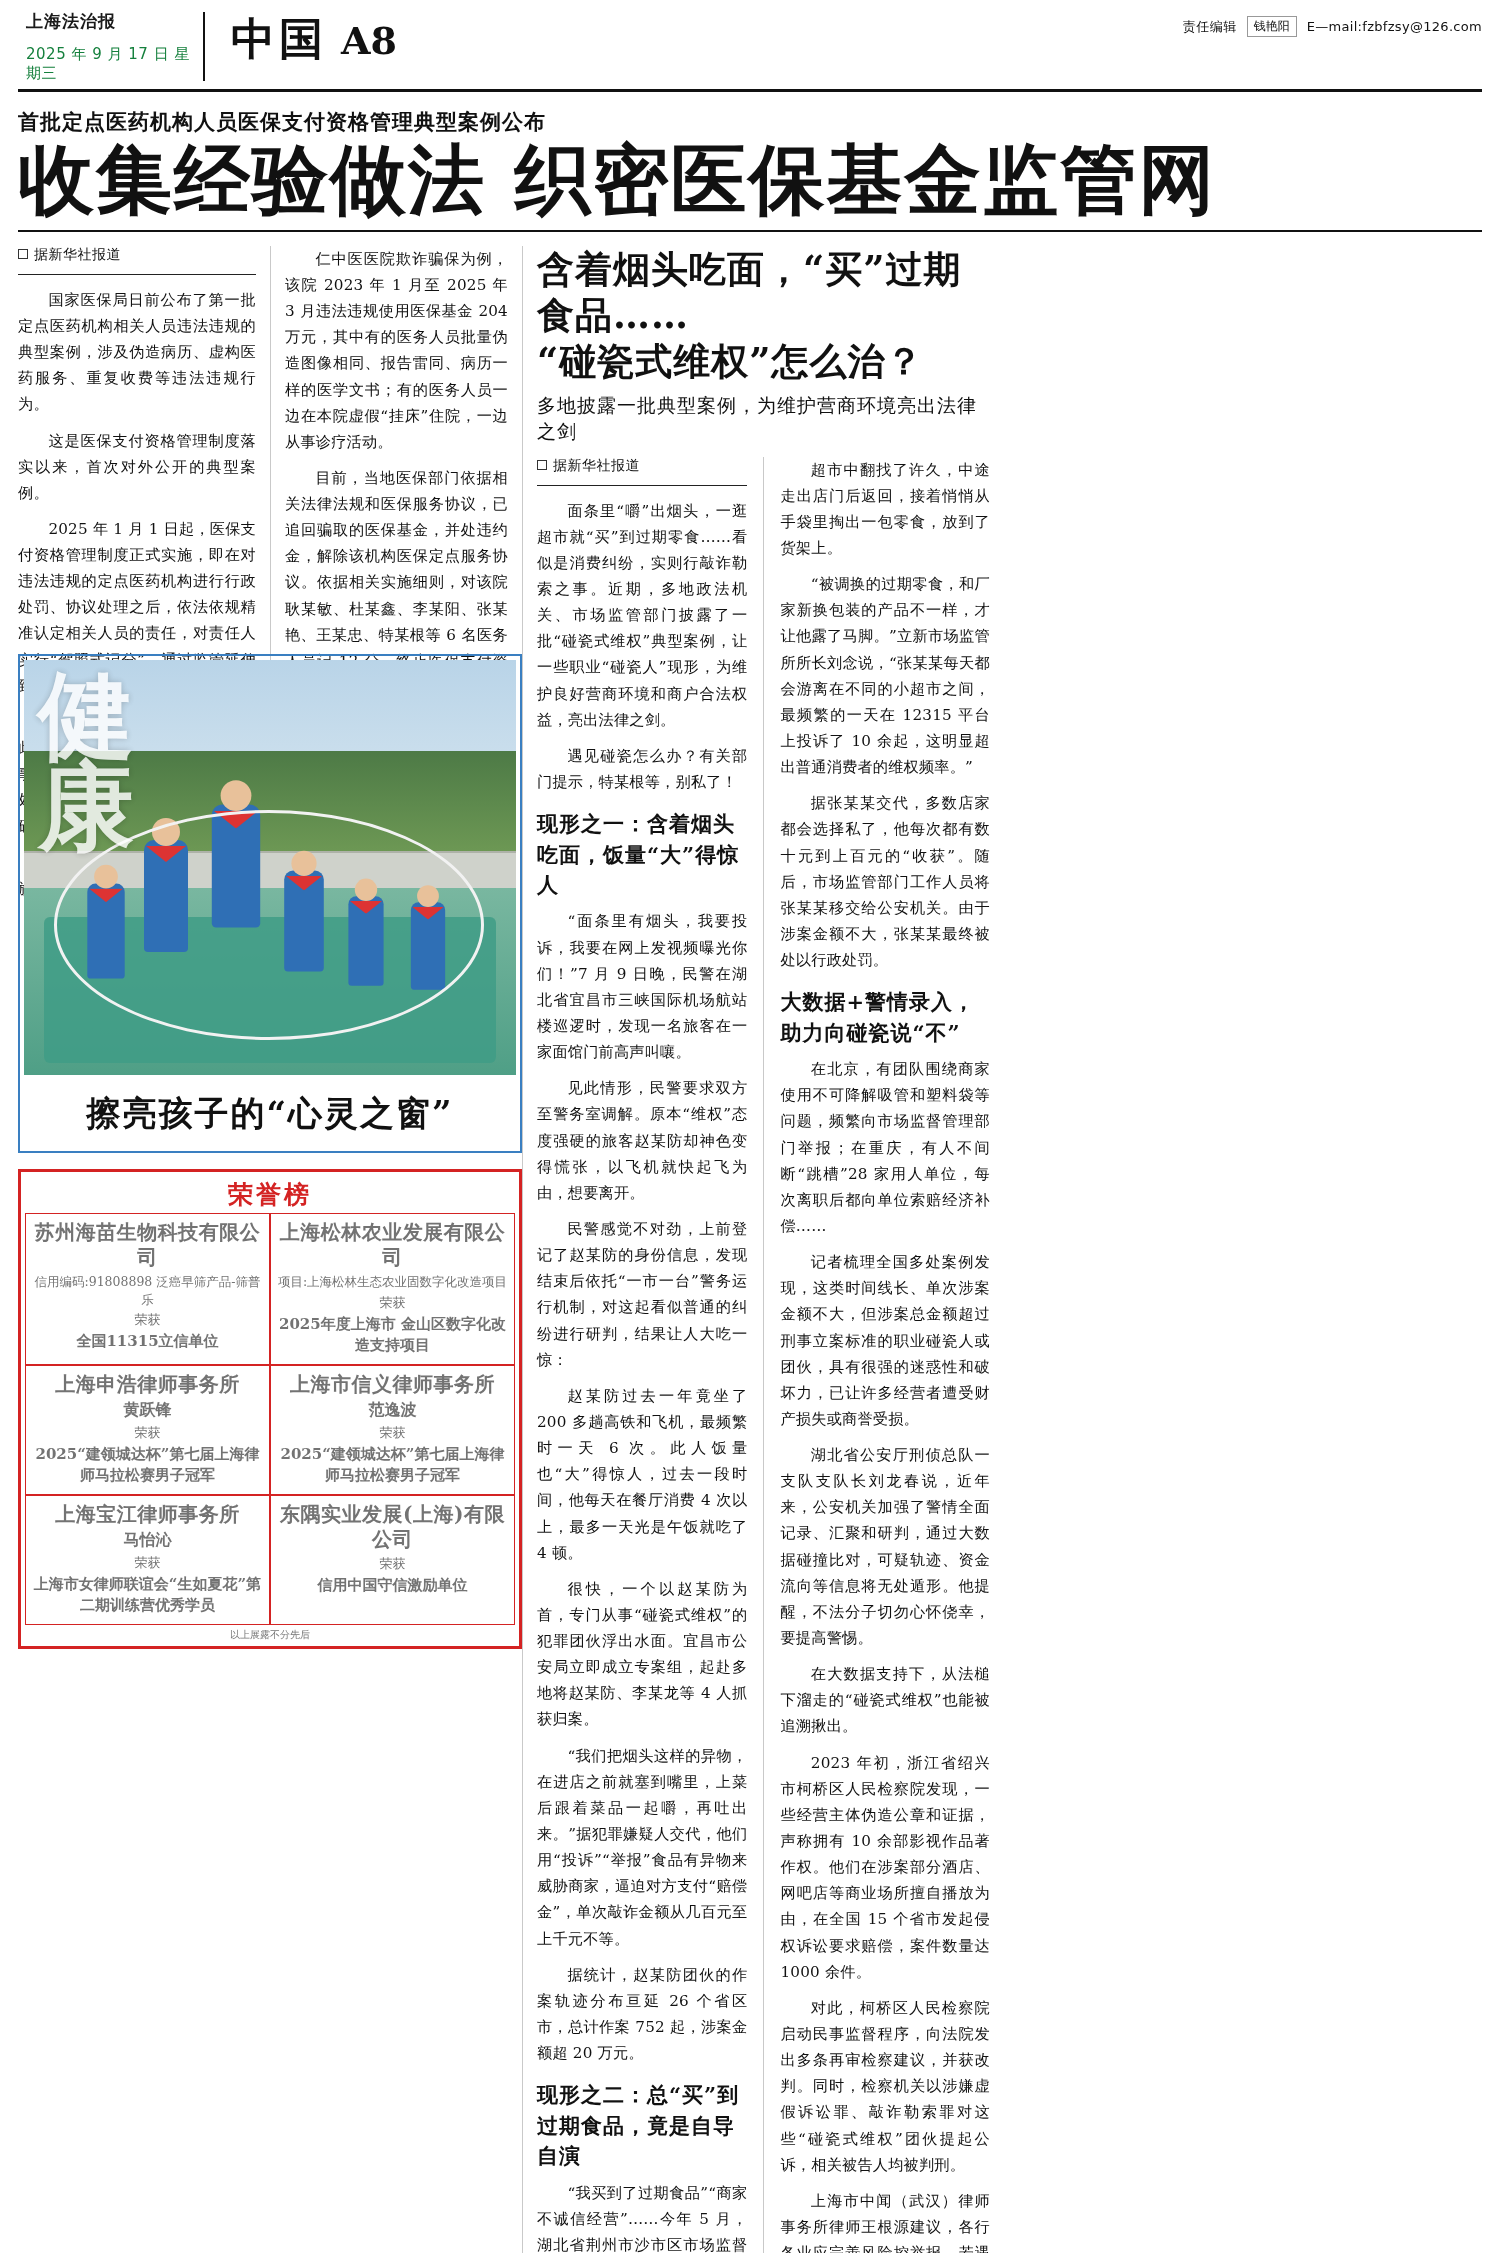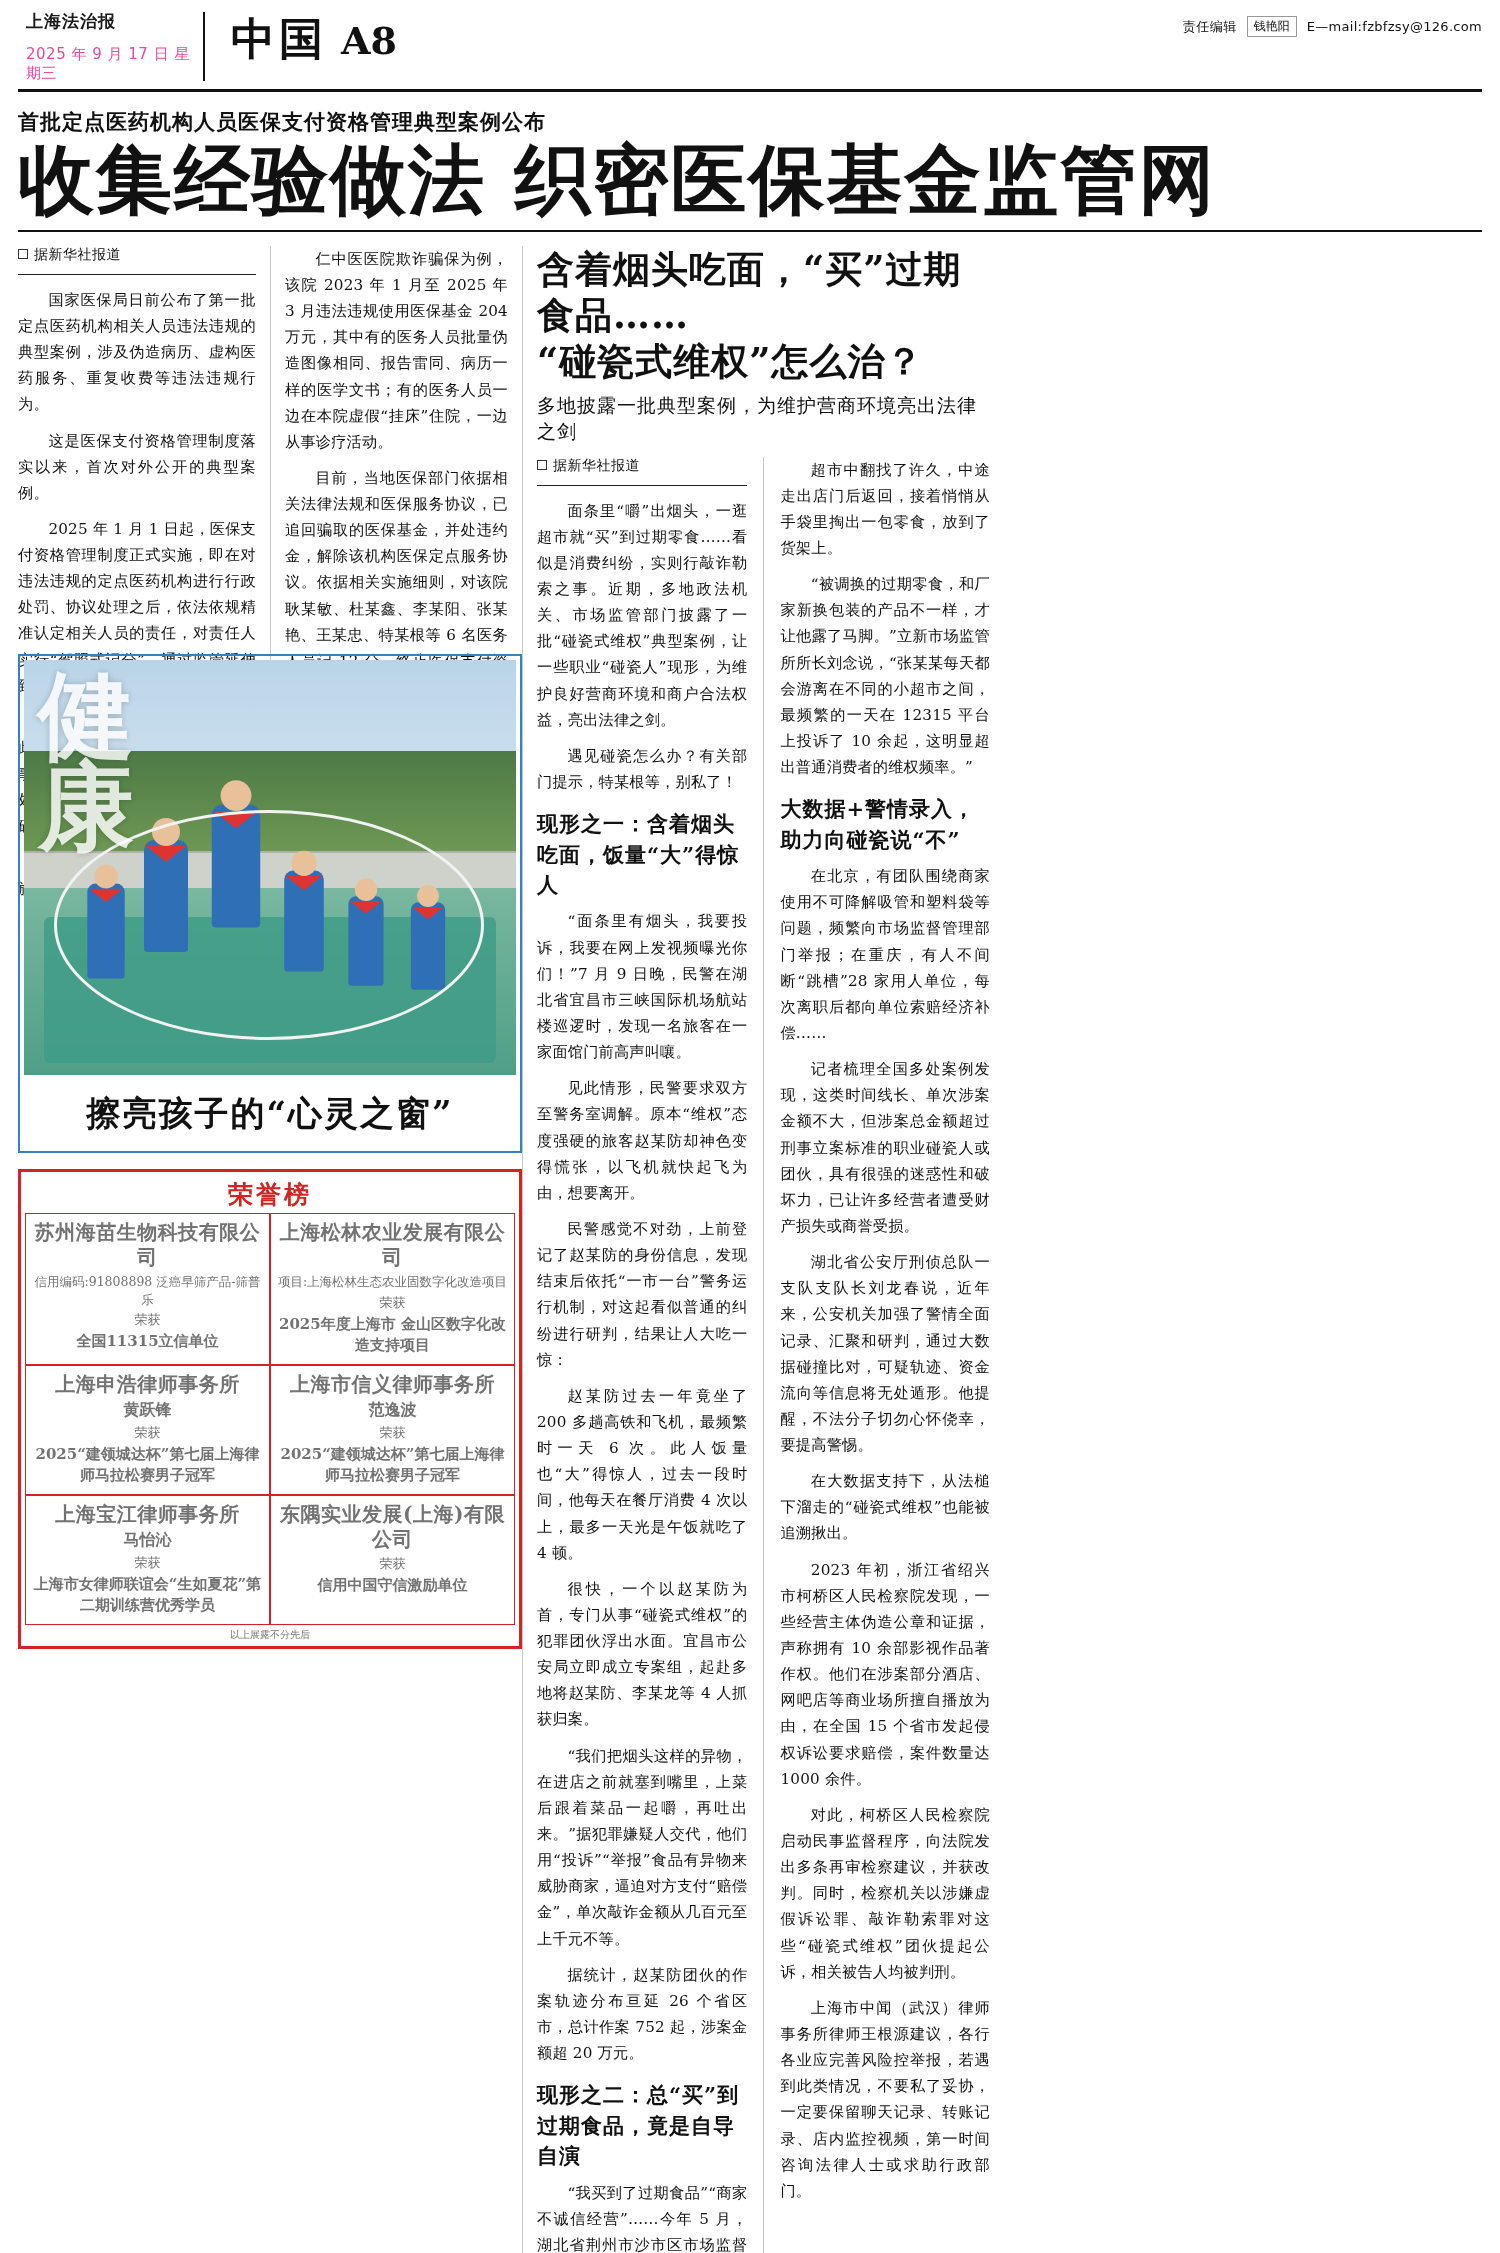--- a/index.html
+++ b/index.html
@@ -29,21 +29,21 @@
   .mast-logo {
     font-family: "DejaVu Serif", "Liberation Serif", serif;
     font-weight: bold;
     font-size: 17px;
     letter-spacing: 1px;
     color: #1a1a1a;
   }
   .mast-date {
     font-size: 15px;
     margin-top: 12px;
-    color: #ec4899;
+    color: #15803d;
     letter-spacing: 0.5px;
   }
   .mast-div { width: 2px; background: #111; align-self: stretch; margin: 2px 0; }
   .mast-section {
     padding-left: 26px;
     display: flex;
     align-items: baseline;
     gap: 14px;
   }
   .mast-section .cn {
@@ -312,20 +312,21 @@
           <p class="body">很快，一个以赵某防为首，专门从事“碰瓷式维权”的犯罪团伙浮出水面。宜昌市公安局立即成立专案组，起赴多地将赵某防、李某龙等 4 人抓获归案。</p>
           <p class="body">“我们把烟头这样的异物，在进店之前就塞到嘴里，上菜后跟着菜品一起嚼，再吐出来。”据犯罪嫌疑人交代，他们用“投诉”“举报”食品有异物来威胁商家，逼迫对方支付“赔偿金”，单次敲诈金额从几百元至上千元不等。</p>
           <p class="body">据统计，赵某防团伙的作案轨迹分布亘延 26 个省区市，总计作案 752 起，涉案金额超 20 万元。</p>
           <h3 class="sec">现形之二：总“买”到过期食品，竟是自导自演</h3>
           <p class="body">“我买到了过期食品”“商家不诚信经营”……今年 5 月，湖北省荆州市沙市区市场监督管理局立新市场监管所一天内在 12315 平台上收到同一投诉人，以相同制式文书提起的 3 起投诉举报。投诉人张某某分别在 3 家不同的小超市买到 3 种过期零食，请求处理。</p>
 
         </div>
         <div class="fcol last">
           <p class="body">超市中翻找了许久，中途走出店门后返回，接着悄悄从手袋里掏出一包零食，放到了货架上。</p>
           <p class="body">“被调换的过期零食，和厂家新换包装的产品不一样，才让他露了马脚。”立新市场监管所所长刘念说，“张某某每天都会游离在不同的小超市之间，最频繁的一天在 12315 平台上投诉了 10 余起，这明显超出普通消费者的维权频率。”</p>
+          <p class="body">据张某某交代，多数店家都会选择私了，他每次都有数十元到上百元的“收获”。随后，市场监管部门工作人员将张某某移交给公安机关。由于涉案金额不大，张某某最终被处以行政处罚。</p>
           <h3 class="sec">大数据+警情录入，助力向碰瓷说“不”</h3>
           <p class="body">在北京，有团队围绕商家使用不可降解吸管和塑料袋等问题，频繁向市场监督管理部门举报；在重庆，有人不间断“跳槽”28 家用人单位，每次离职后都向单位索赔经济补偿……</p>
           <p class="body">记者梳理全国多处案例发现，这类时间线长、单次涉案金额不大，但涉案总金额超过刑事立案标准的职业碰瓷人或团伙，具有很强的迷惑性和破坏力，已让许多经营者遭受财产损失或商誉受损。</p>
           <p class="body">湖北省公安厅刑侦总队一支队支队长刘龙春说，近年来，公安机关加强了警情全面记录、汇聚和研判，通过大数据碰撞比对，可疑轨迹、资金流向等信息将无处遁形。他提醒，不法分子切勿心怀侥幸，要提高警惕。</p>
           <p class="body">在大数据支持下，从法槌下溜走的“碰瓷式维权”也能被追溯揪出。</p>
           <p class="body">2023 年初，浙江省绍兴市柯桥区人民检察院发现，一些经营主体伪造公章和证据，声称拥有 10 余部影视作品著作权。他们在涉案部分酒店、网吧店等商业场所擅自播放为由，在全国 15 个省市发起侵权诉讼要求赔偿，案件数量达 1000 余件。</p>
           <p class="body">对此，柯桥区人民检察院启动民事监督程序，向法院发出多条再审检察建议，并获改判。同时，检察机关以涉嫌虚假诉讼罪、敲诈勒索罪对这些“碰瓷式维权”团伙提起公诉，相关被告人均被判刑。</p>
           <p class="body">上海市中闻（武汉）律师事务所律师王根源建议，各行各业应完善风险控举报，若遇到此类情况，不要私了妥协，一定要保留聊天记录、转账记录、店内监控视频，第一时间咨询法律人士或求助行政部门。</p>
 
         </div>

